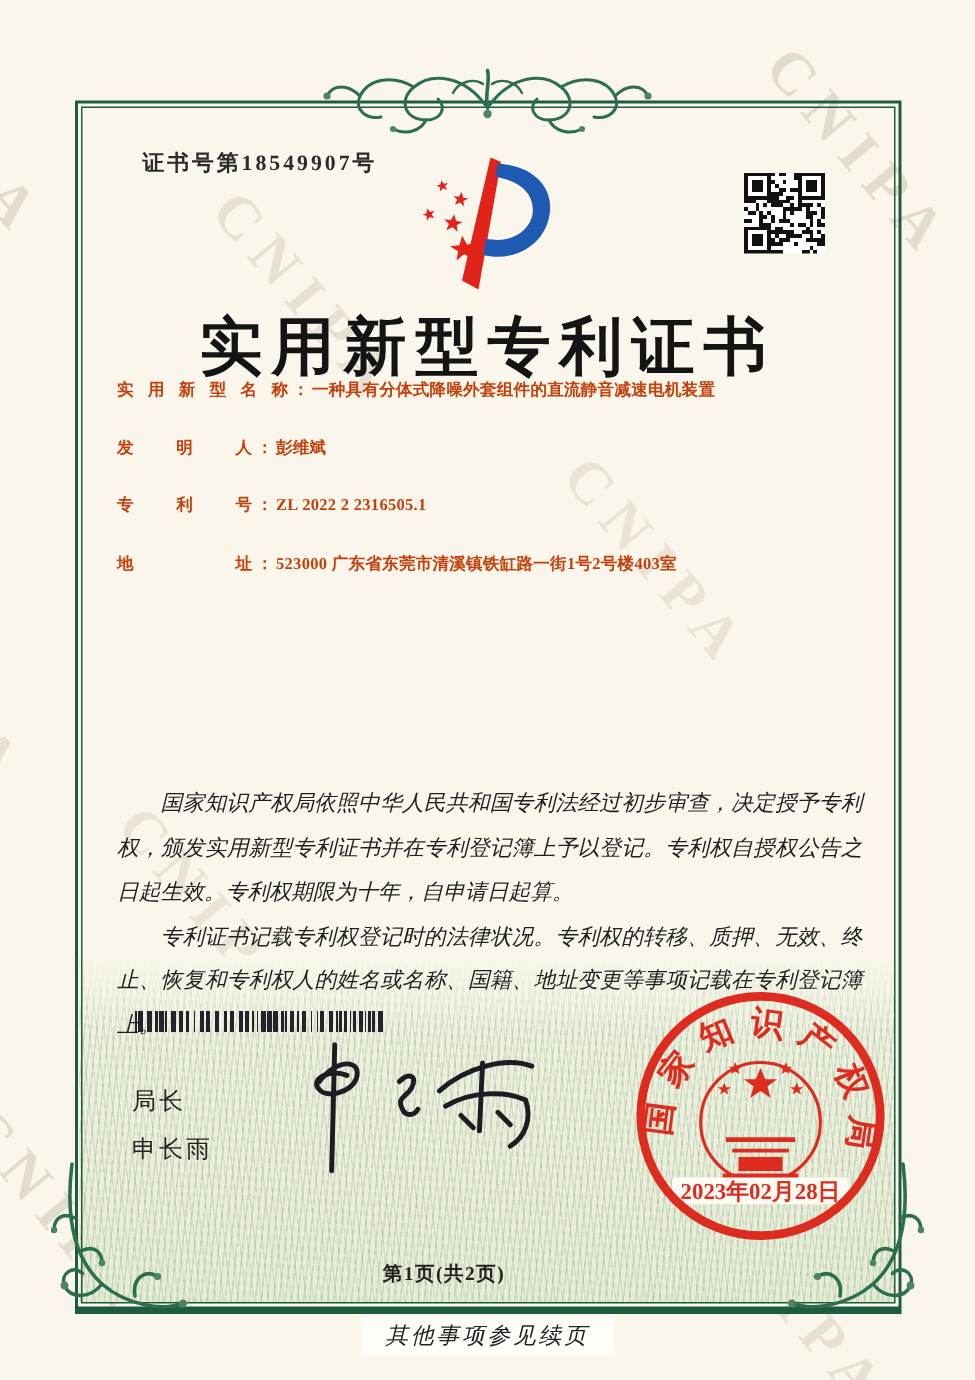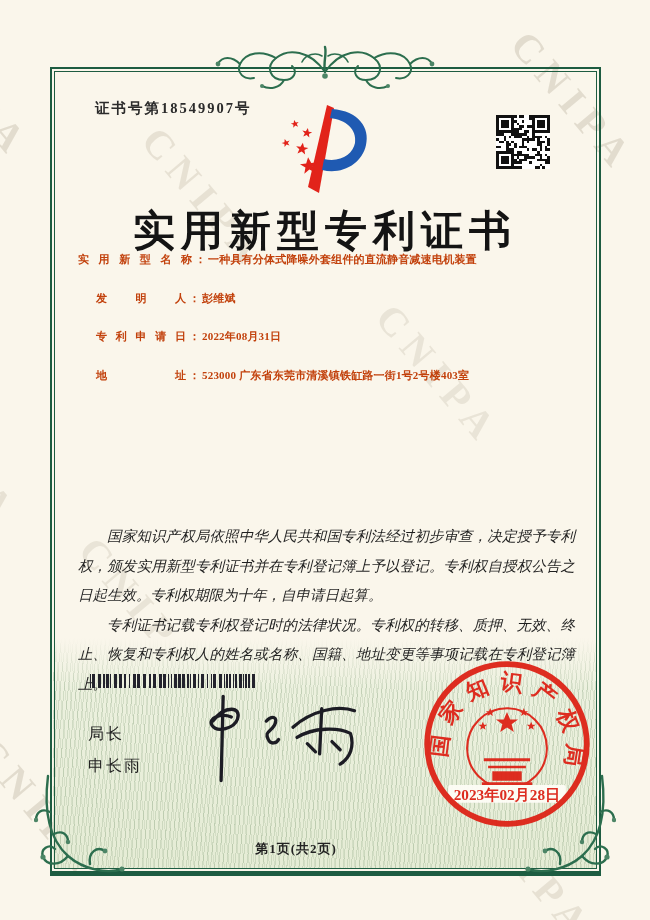--- a/index.html
+++ b/index.html
@@ -39,21 +39,21 @@
   .logo{position:absolute; left:272px; top:102px; width:100px; height:94px;}
   .qr{position:absolute; left:496px; top:115px; width:54px; height:54px;}
   .title{
     position:absolute; left:0; top:203px; width:650px; text-align:center;
     font-size:42px; font-weight:700; letter-spacing:6px; color:#141414;
   }
   
   .fields{position:absolute; left:78px; top:252px; width:500px; font-size:11px; font-weight:600; color:#c2410c;}
   .frow{position:relative; height:38.6px; white-space:nowrap;}
   .lbl{display:inline-block; text-align:justify; text-align-last:justify; vertical-align:top;}
-  .w6{width:114px;} .w5{width:90px;margin-left:18px;}
+  .w6{width:114px;} .w5{width:90px;}
   .colon{display:inline-block; margin:0 2px 0 3px;}
   .val{letter-spacing:.2px;}
   .grant-no-group{position:absolute; left:267px; top:0; white-space:nowrap;}
   
   .paras{
     position:absolute; left:78px; top:522px; width:497px;
     font-size:14.5px; line-height:29.5px; font-style:italic; color:#1f1f1f;
     text-align:justify;
   }
   .paras p{margin:0; text-indent:2em;}
@@ -187,21 +187,21 @@
     <div class="title">实用新型专利证书</div>
 
     <div class="fields">
       <div class="frow">
         <span class="lbl w6">实用新型名称</span><span class="colon">：</span><span class="val">一种具有分体式降噪外套组件的直流静音减速电机装置</span>
       </div>
       <div class="frow">
         <span class="lbl w5">发明人</span><span class="colon">：</span><span class="val">彭维斌</span>
       </div>
       <div class="frow">
-        <span class="lbl w5">专利申请日</span><span class="colon">：</span><span class="val">2022年08月31日</span>
+        <span class="lbl w5">专利号</span><span class="colon">：</span><span class="val">ZL 2022 2 2316505.1</span>
       </div>
       <div class="frow">
         <span class="lbl w5">地址</span><span class="colon">：</span><span class="val">523000 广东省东莞市清溪镇铁缸路一街1号2号楼403室</span>
       </div>
     </div>
 
     <div class="paras">
       <p>国家知识产权局依照中华人民共和国专利法经过初步审查，决定授予专利权，颁发实用新型专利证书并在专利登记簿上予以登记。专利权自授权公告之日起生效。专利权期限为十年，自申请日起算。</p>
       <p>专利证书记载专利权登记时的法律状况。专利权的转移、质押、无效、终止、恢复和专利权人的姓名或名称、国籍、地址变更等事项记载在专利登记簿上。</p>
     </div>
@@ -243,15 +243,18 @@
       </g>
       <rect x="24" y="119" width="112" height="17" rx="2" fill="#fdfcf5"></rect>
       <circle cx="80" cy="80" r="76" fill="none" stroke="#dd2418" stroke-width="5.5"></circle>
       <text font-size="21" font-weight="700" fill="#dd2418" letter-spacing="9" font-family="'Liberation Serif','DejaVu Serif',serif">
         <textPath href="#sealArc" startOffset="3">国家知识产权局</textPath>
       </text>
       <text x="80" y="133" text-anchor="middle" font-size="14.5" font-weight="700" fill="#dd2418" font-family="'Liberation Serif','DejaVu Serif',serif">2023年02月28日</text>
     </svg>
 
     <div class="page-num">第1页(共2页)</div>
+    <div class="cont-note">
+      <span>其他事项参见续页</span>
+    </div>
   </div>
 
 </div>
 
 </body></html>

